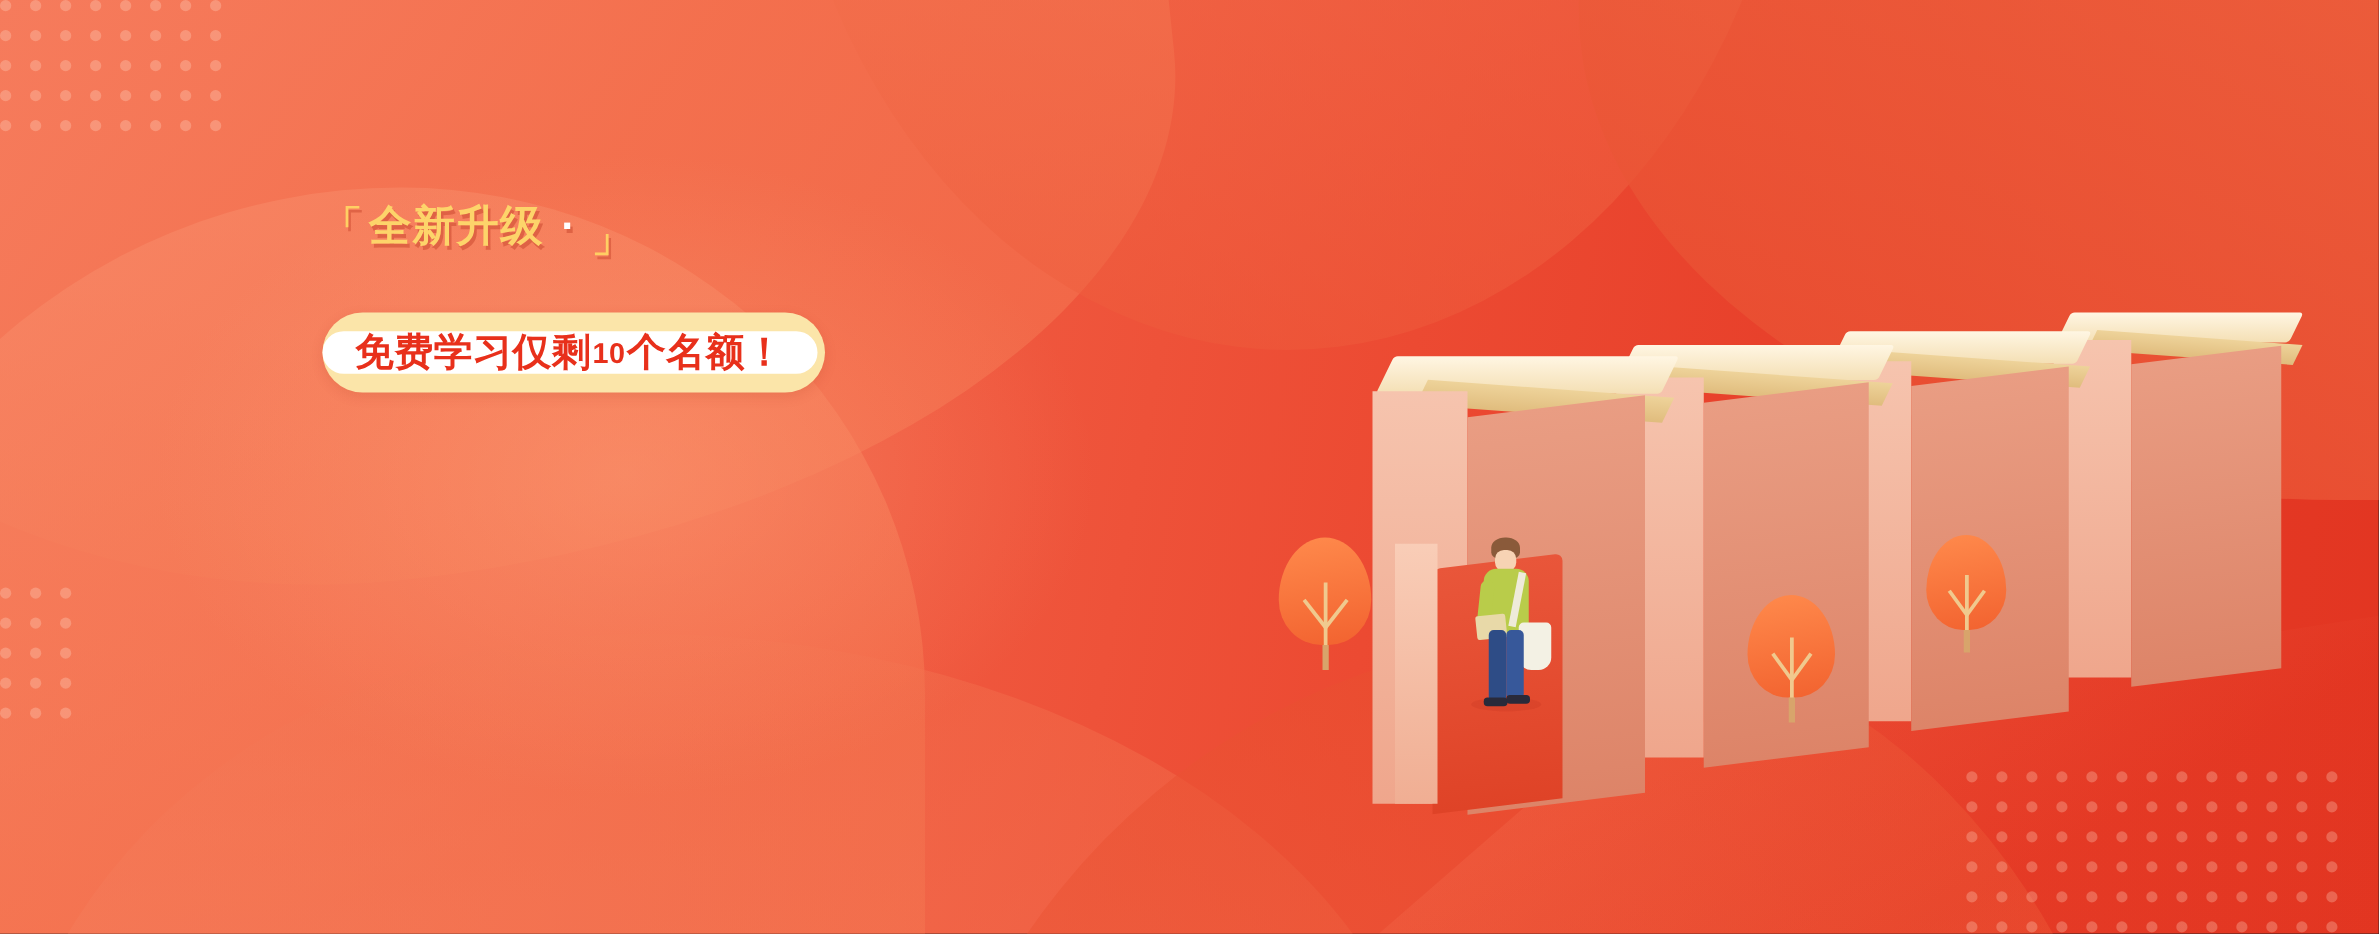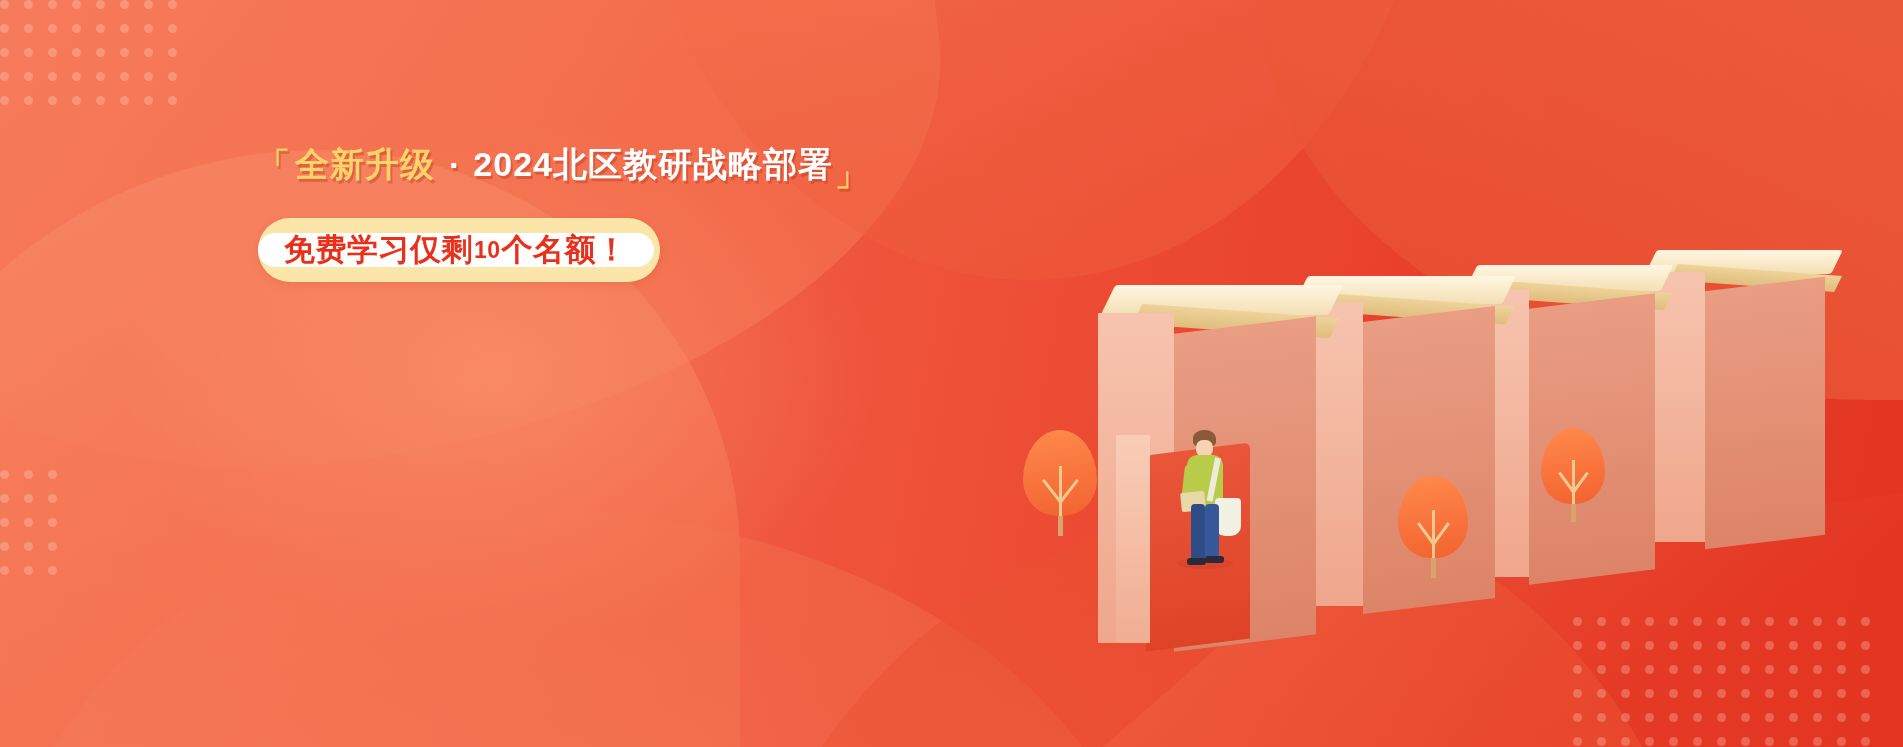--- a/index.html
+++ b/index.html
@@ -61,21 +61,21 @@
     display:flex;align-items:center;gap:2px;
     font-size:34px;font-weight:700;letter-spacing:1px;
     white-space:nowrap;
   }
   .brk{color:#FFCF63;font-size:32px;font-weight:700;
        text-shadow:2px 3px 0 rgba(170,30,10,.28);}
   .brk.close{position:relative;top:10px;}
   .sub-gold{
     color:#FDD46A;
     text-shadow:2px 3px 0 rgba(170,30,10,.30);
-    margin:0 2px;
+    margin:16px 2px;
   }
   .sub-white{
     color:#FFFFFF;
     text-shadow:2px 3px 0 rgba(170,30,10,.30);
   }
   .sub-dot{color:#FFFFFF;margin:0 10px;
            text-shadow:2px 3px 0 rgba(170,30,10,.30);}
 
   .headline{
     margin-top:14px;
@@ -368,21 +368,20 @@
       <div class="trunk" style="left:30px;top:76px;width:5px;height:18px;"></div>
     </div>
   </div>
 
   <div class="content">
 
     <div class="subtitle">
       <span class="brk">「</span>
       <span class="sub-gold">全新升级</span>
       <span class="sub-dot">·</span>
-      <span class="sub-white">2024北区教研战略部署</span>
       <span class="brk close">」</span>
     </div>
 
 
     <div class="pill-row">
       <div class="pill-right">
         <span>免费学习仅剩</span>
           <b>10</b>
           <span>个名额！</span>
       </div>

